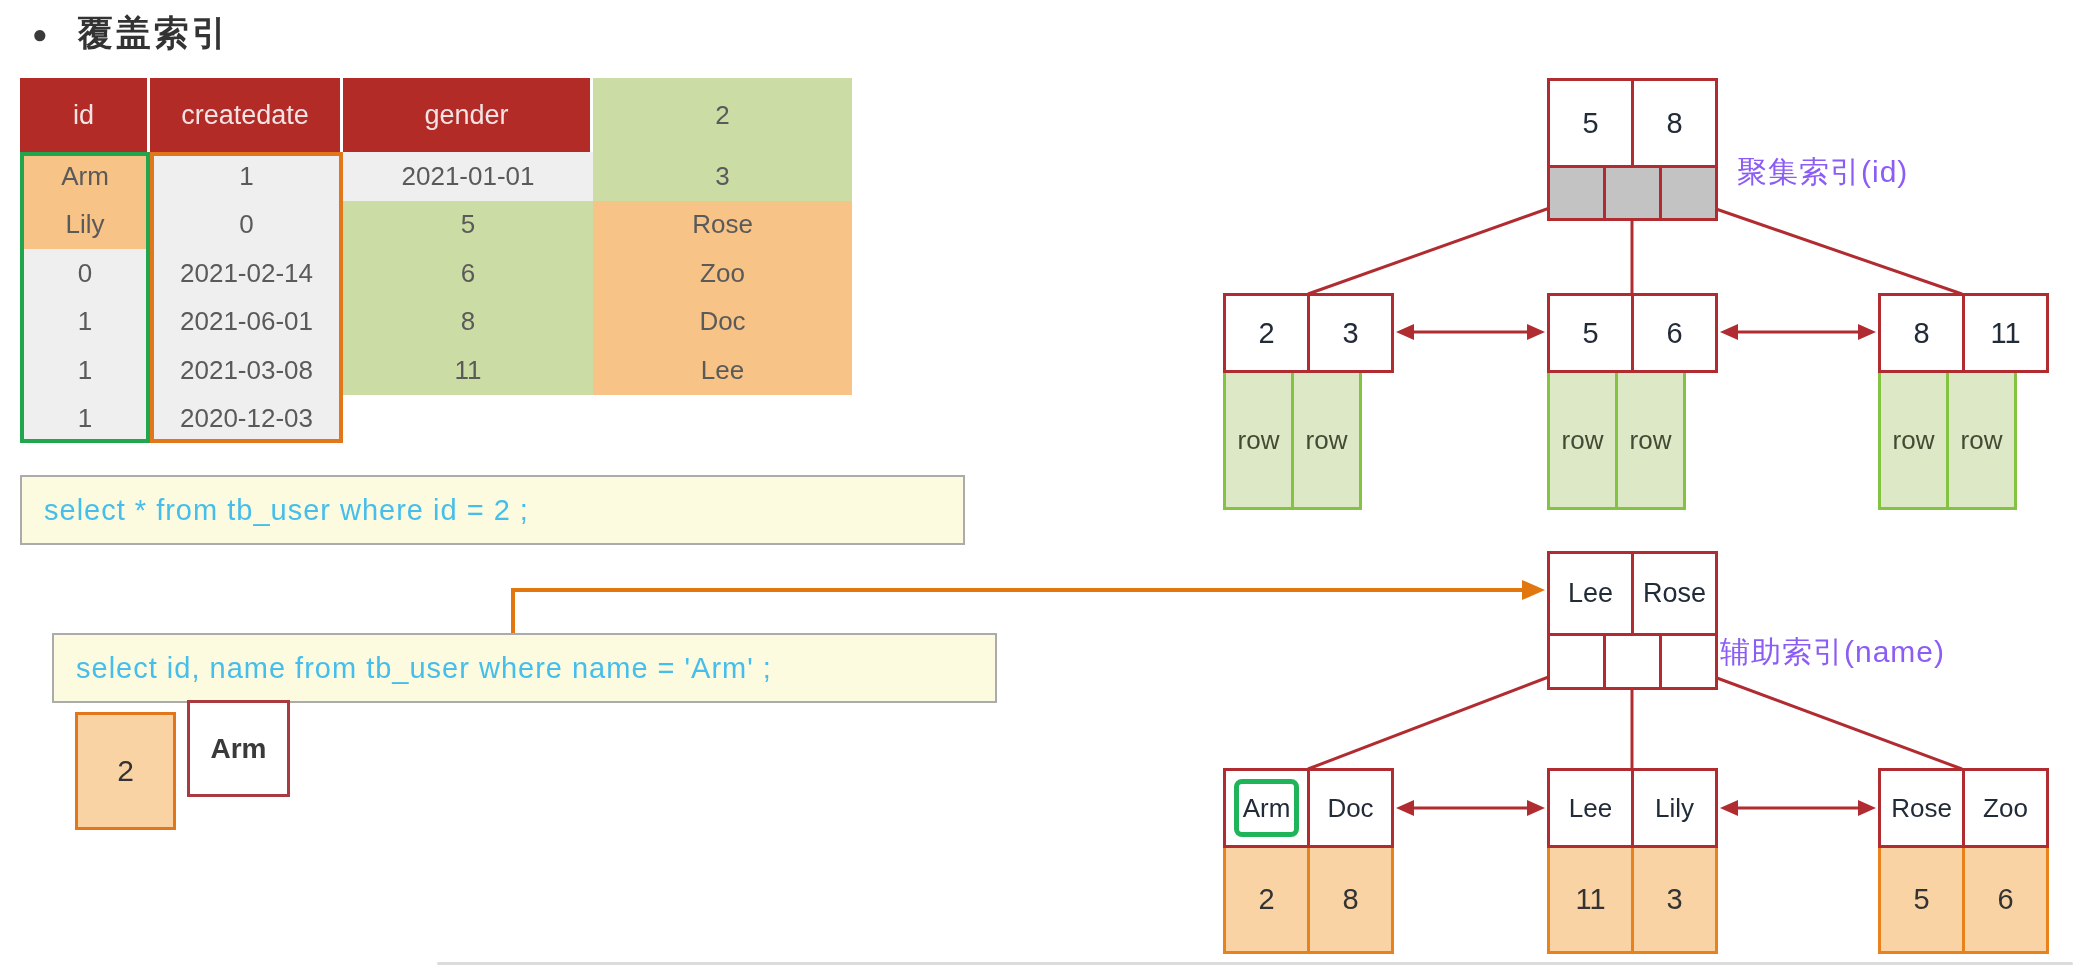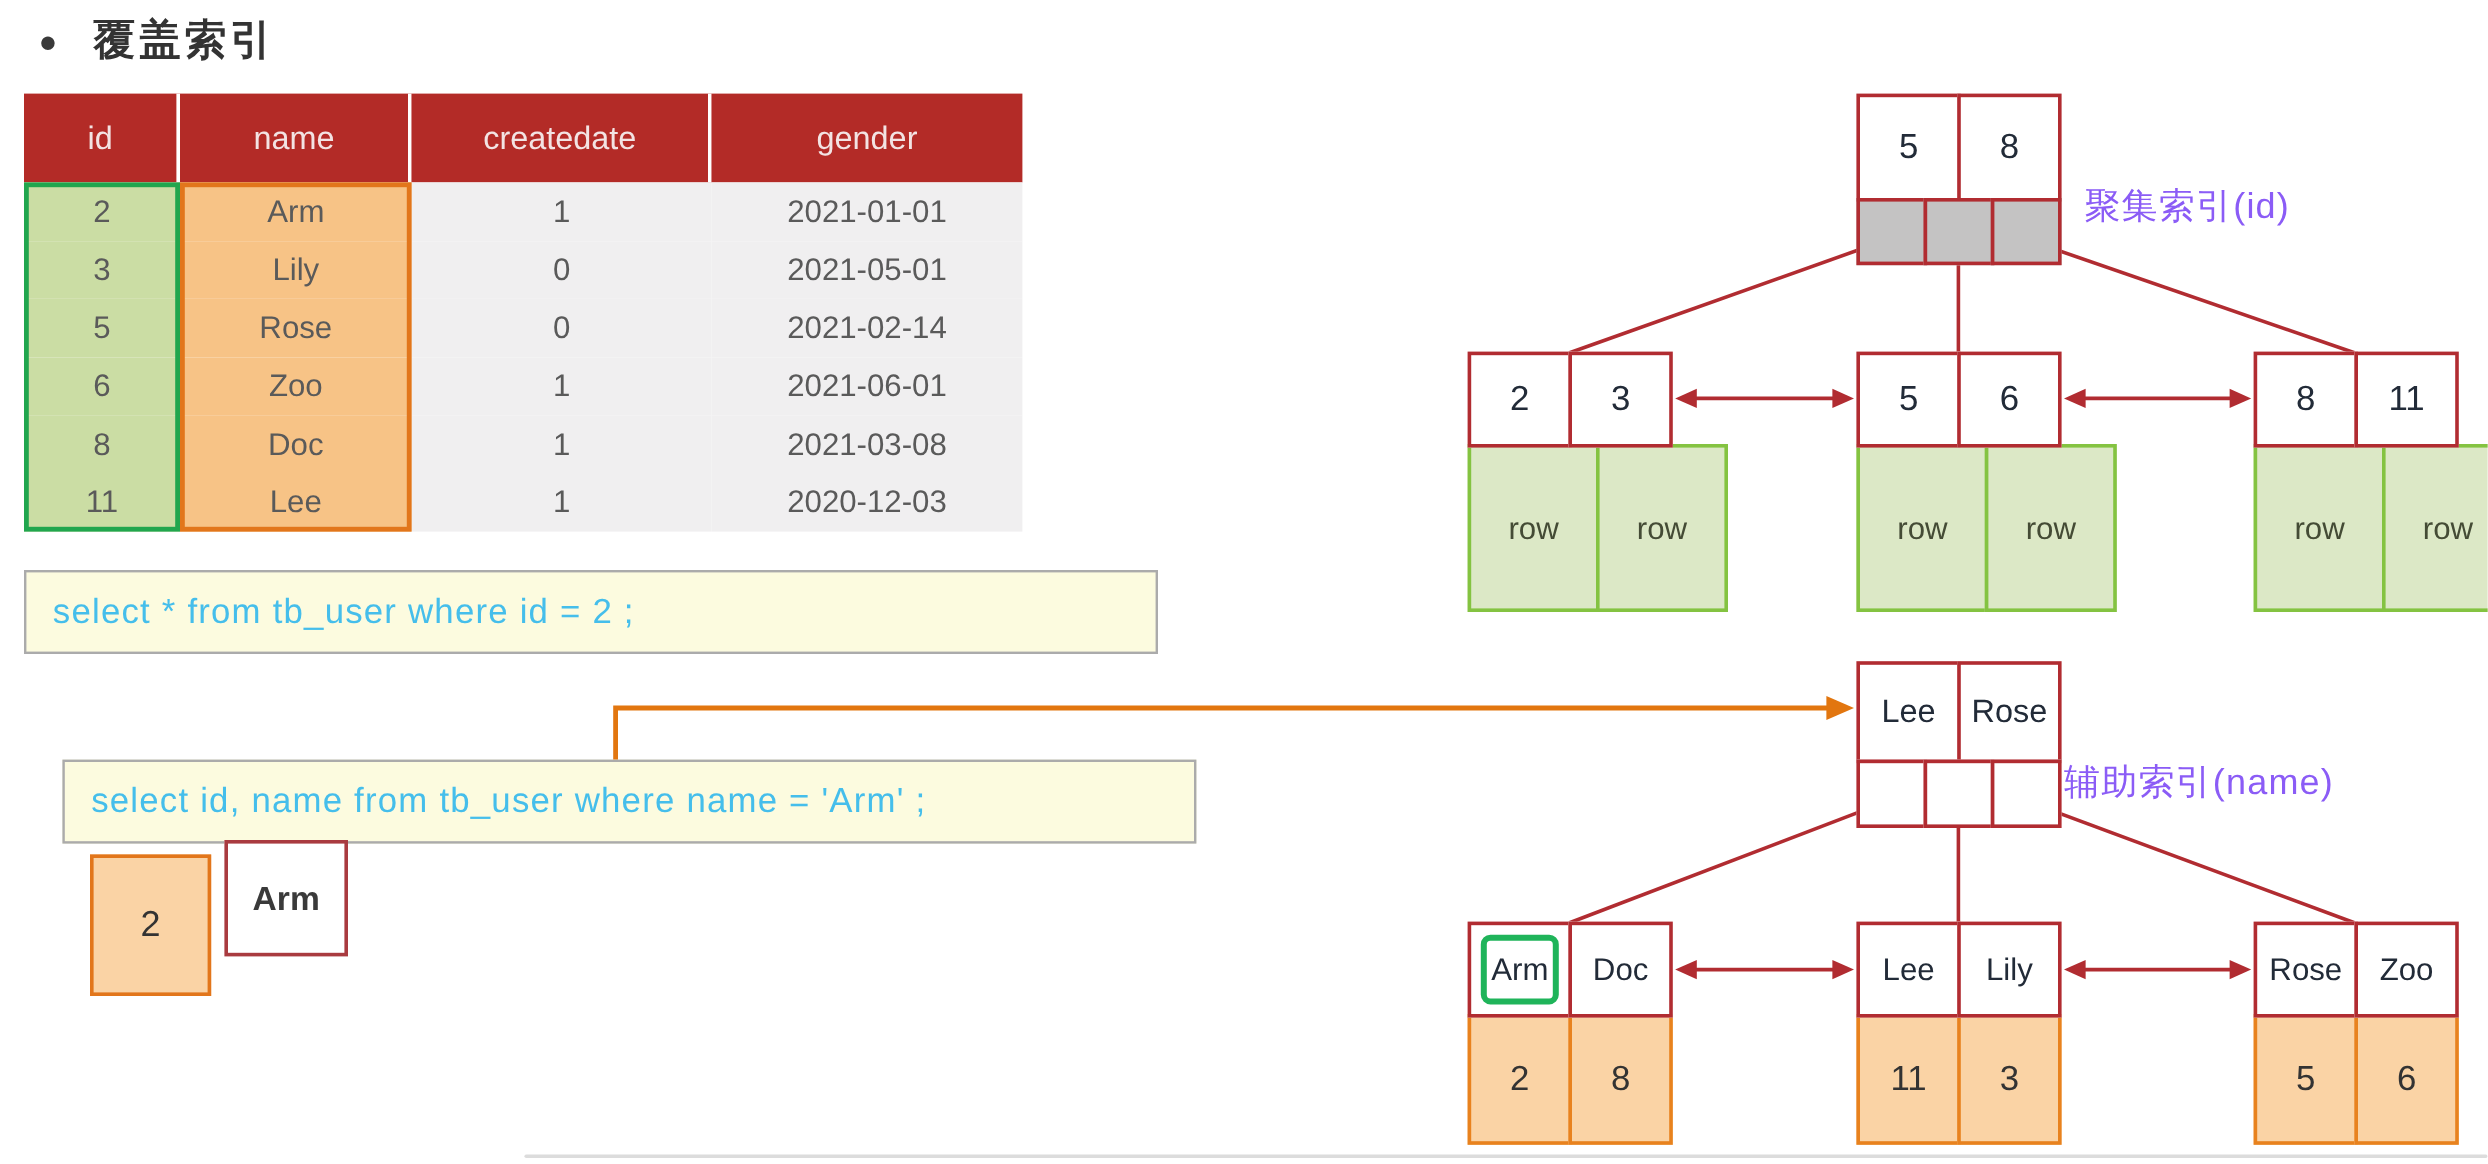--- a/index.html
+++ b/index.html
@@ -60,21 +60,21 @@
   .keycell{width:87px;border:3px solid var(--lineRed);background:#fff;display:flex;align-items:center;
            justify-content:center;font-size:29px;color:var(--keyText);position:relative;}
   .keycell + .keycell{margin-left:-3px;}
   .ptr-row{position:absolute;display:flex;z-index:2;}
   .ptr{flex:1;border:3px solid var(--lineRed);background:#fff;}
   .ptr + .ptr{margin-left:-3px;}
   .ptr.gray{background:var(--grayCell);}
   .leaf{position:absolute;z-index:2;}
   .leaf .row1{display:flex;}
   .leaf .row2{display:flex;margin-top:-3px;}
-  .rowcell{width:110px;border:3px solid var(--leafRowBorder);background:var(--leafRowBg);
+  .rowcell{width:71px;border:3px solid var(--leafRowBorder);background:var(--leafRowBg);
            display:flex;align-items:center;justify-content:center;font-size:26px;color:#444b35;}
   .rowcell + .rowcell{margin-left:-3px;}
   .valcell{width:87px;border:3px solid var(--leafValBorder);background:var(--leafValBg);
            display:flex;align-items:center;justify-content:center;font-size:29px;color:#333;}
   .valcell + .valcell{margin-left:-3px;}
   .h80{height:80px;} .h90{height:90px;} .h85{height:85px;} .h140{height:140px;} .h109{height:109px;}
   .hl-ring{position:absolute;left:8px;top:8px;right:8px;bottom:8px;border:5px solid var(--highlightGreen);
            border-radius:8px;pointer-events:none;}
   .tree-label{position:absolute;font-size:30px;color:#8b5cf6;z-index:2;letter-spacing:1px;}
   .bottom-edge{position:absolute;left:437px;top:962px;width:1636px;height:3px;background:#dcdcdc;border-radius:2px;}
@@ -82,33 +82,31 @@
 </head>
 <body>
 
 <div class="title-row">
   <span class="bullet">●</span>
   <span class="page-title">覆盖索引</span>
 </div>
 
 <div class="tbl">
   <div class="th">id</div>
-  <div class="th">name</div>
   <div class="th">createdate</div>
   <div class="th">gender</div>
 
   <div class="td cid">2</div>
   <div class="td cname">Arm</div>
   <div class="td">1</div>
   <div class="td">2021-01-01</div>
 
   <div class="td cid">3</div>
   <div class="td cname">Lily</div>
   <div class="td">0</div>
-  <div class="td">2021-05-01</div>
 
   <div class="td cid">5</div>
   <div class="td cname">Rose</div>
   <div class="td">0</div>
   <div class="td">2021-02-14</div>
 
   <div class="td cid">6</div>
   <div class="td cname">Zoo</div>
   <div class="td">1</div>
   <div class="td">2021-06-01</div>

